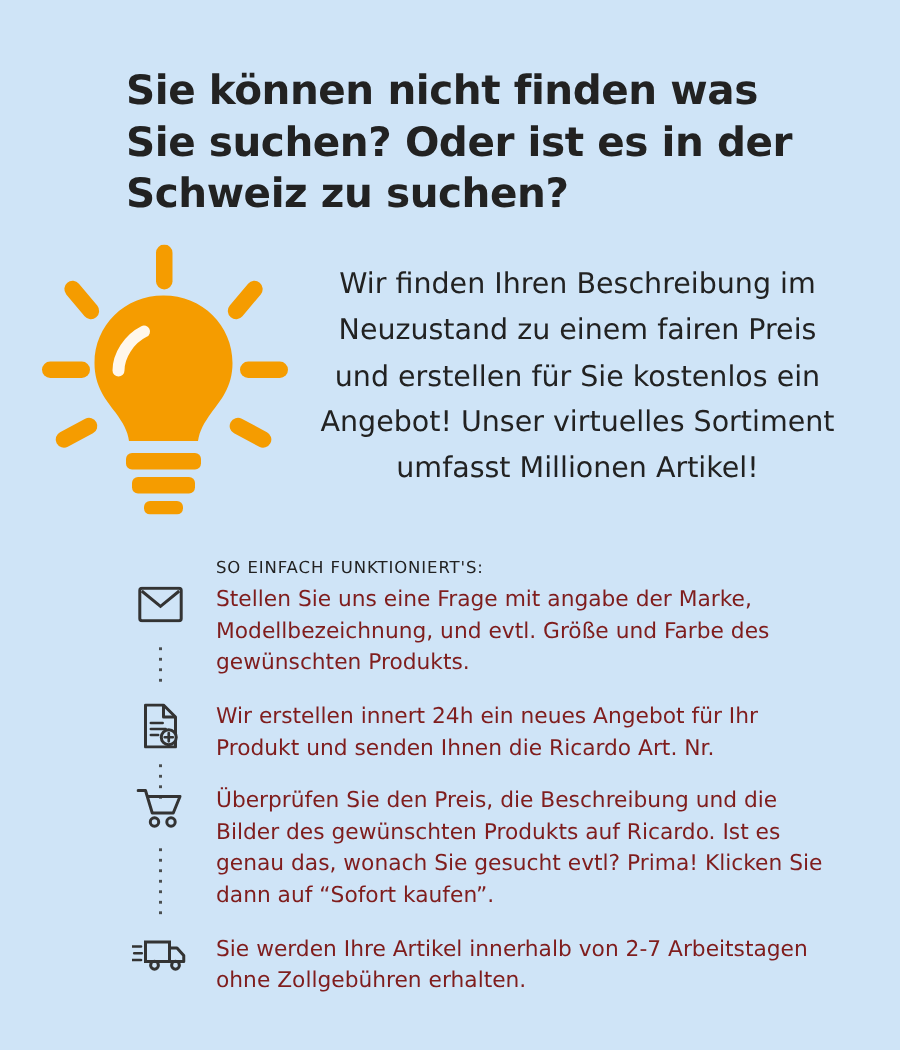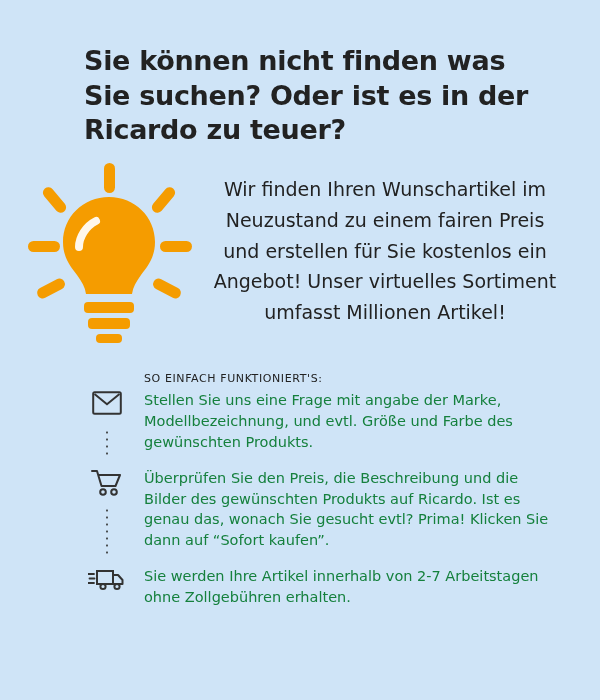--- a/index.html
+++ b/index.html
@@ -100,32 +100,32 @@
     width: 2px;
     height: 28px;
     background-image: radial-gradient(circle, #333 1px, transparent 1.2px);
     background-size: 2px 7px;
     background-repeat: repeat-y;
     opacity: .85;
   }
   .step-text {
     font-size: 14.5px;
     line-height: 1.44;
-    color: #15803d;
+    color: #7f1d1d;
     padding-left: 14px;
     padding-top: 1px;
   }
   .step:last-child { margin-bottom: 0; }
 </style>
 </head>
 <body>
 
 <div class="page">
 
-  <h1 class="headline">Sie können nicht finden was Sie suchen? Oder ist es in der Ricardo zu teuer?</h1>
+  <h1 class="headline">Sie können nicht finden was Sie suchen? Oder ist es in der Schweiz zu suchen?</h1>
 
   <div class="intro-row">
 
     <div class="bulb">
       <svg viewBox="0 0 170 180" width="170" height="180" aria-hidden="true">
         <g fill="#f59c00">
 
           <rect x="82" y="0" width="11" height="30" rx="5.5"></rect>
           <rect x="27" y="22" width="11" height="30" rx="5.5" transform="rotate(-40 32.5 37)"></rect>
           <rect x="136" y="22" width="11" height="30" rx="5.5" transform="rotate(40 141.5 37)"></rect>
@@ -138,37 +138,50 @@
 
           <rect x="62" y="139" width="50" height="11" rx="4"></rect>
           <rect x="66" y="155" width="42" height="11" rx="4"></rect>
           <rect x="74" y="171" width="26" height="9" rx="4"></rect>
         </g>
 
         <path d="M74 58c-10 5-17 16-17 26" fill="none" stroke="#ffffff" stroke-width="8" stroke-linecap="round" opacity="0.92"></path>
       </svg>
     </div>
 
-    <p class="intro-text">Wir finden Ihren Wunschartikel im Neuzustand zu einem fairen Preis und erstellen für Sie kostenlos ein Angebot!  Unser virtuelles Sortiment umfasst Millionen Artikel!</p>
+    <p class="intro-text">Wir finden Ihren Beschreibung im Neuzustand zu einem fairen Preis und erstellen für Sie kostenlos ein Angebot!  Unser virtuelles Sortiment umfasst Millionen Artikel!</p>
   </div>
 
   <div class="steps-wrap">
     <div class="steps-title">SO EINFACH FUNKTIONIERT'S:</div>
 
     <div class="step">
       <div class="step-icon">
         <svg width="30" height="24" viewBox="0 0 30 24" aria-hidden="true">
           <rect x="1.2" y="1.2" width="27.6" height="21.6" rx="1.5" fill="none" stroke="#333" stroke-width="2"></rect>
           <path d="M2.5 3L15 13.2 27.5 3" fill="none" stroke="#333" stroke-width="2"></path>
         </svg>
         <div class="dots"></div>
       </div>
       <div class="step-text">Stellen Sie uns eine Frage mit angabe der Marke, Modellbezeichnung, und evtl. Größe und Farbe des gewünschten Produkts.</div>
     </div>
 
+    <div class="step">
+      <div class="step-icon">
+        <svg width="26" height="30" viewBox="0 0 26 30" aria-hidden="true">
+          <path d="M3 1h12l8 8v20H3z" fill="none" stroke="#333" stroke-width="2" stroke-linejoin="round"></path>
+          <path d="M15 1v8h8" fill="none" stroke="#333" stroke-width="2" stroke-linejoin="round"></path>
+          <path d="M6.5 13h8M6.5 17h10M6.5 21h5" stroke="#333" stroke-width="1.6" stroke-linecap="round"></path>
+          <circle cx="18.5" cy="22.5" r="5" fill="#cfe4f7" stroke="#333" stroke-width="2"></circle>
+          <path d="M18.5 19.8v5.4M15.8 22.5h5.4" stroke="#333" stroke-width="1.8" stroke-linecap="round"></path>
+        </svg>
+        <div class="dots"></div>
+      </div>
+      <div class="step-text">Wir erstellen innert 24h ein neues Angebot für Ihr Produkt und senden Ihnen die Ricardo Art. Nr.</div>
+    </div>
 
     <div class="step">
       <div class="step-icon">
         <svg width="32" height="28" viewBox="0 0 32 28" aria-hidden="true">
           <path d="M1 2h5l4.5 15h14L29 6H8" fill="none" stroke="#333" stroke-width="2" stroke-linecap="round" stroke-linejoin="round"></path>
           <circle cx="12" cy="23" r="2.8" fill="none" stroke="#333" stroke-width="2"></circle>
           <circle cx="23" cy="23" r="2.8" fill="none" stroke="#333" stroke-width="2"></circle>
         </svg>
         <div class="dots" style="height:48px;"></div>
       </div>

